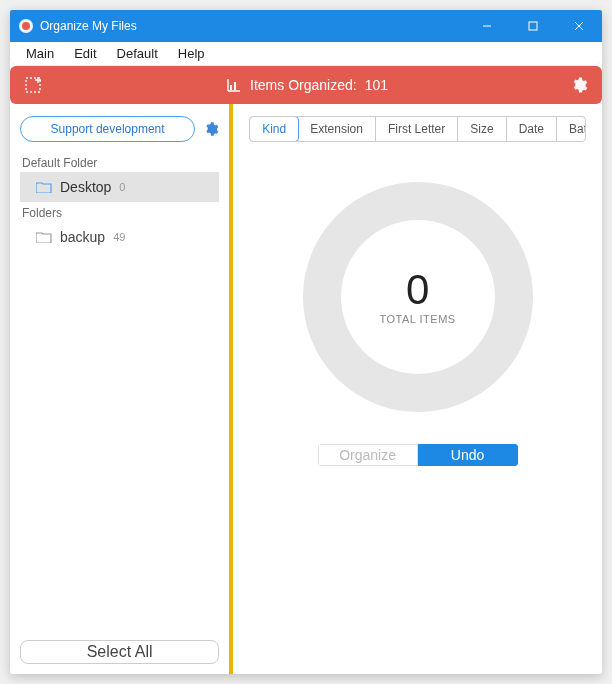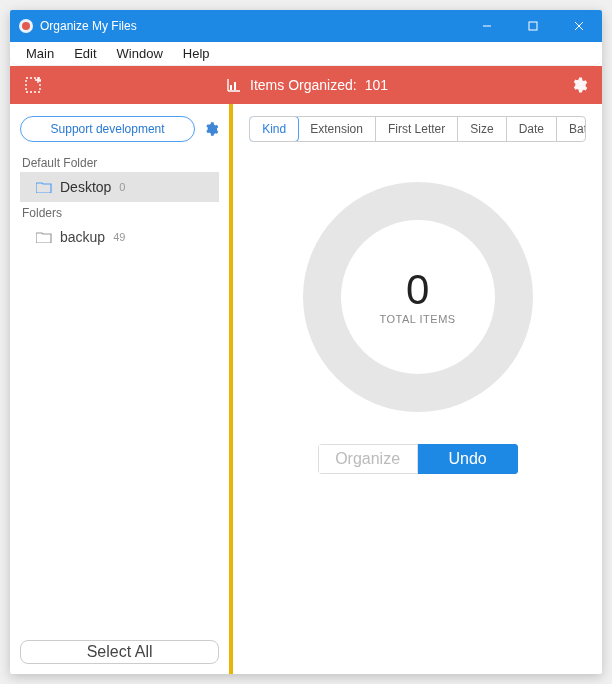--- a/index.html
+++ b/index.html
@@ -19,21 +19,21 @@
   width: 46px; height: 32px; display: inline-flex; align-items: center; justify-content: center;
   color: #fff;
 }
 .menubar {
   height: 24px; display: flex; align-items: center; padding: 0 6px;
   font-size: 13px; color: #222; border-bottom: 1px solid #eee; border-radius: 9px;
 }
 .menubar .menu-item { padding: 2px 10px; }
 .toolbar {
   height: 38px; background: #E35A4E; color: #fff;
-  display: flex; align-items: center; padding: 0 14px; gap: 8px;
+  display: flex; align-items: center; padding: 0 14px; gap: 8px; border-radius: 6px;
 }
 .toolbar .center { flex: 1; display: flex; align-items: center; justify-content: center; gap: 8px; font-size: 14px; }
 .toolbar .gear-btn { margin-left: auto; }
 .content { flex: 1; display: flex; min-height: 0; }
 .sidebar {
   width: 240px; padding: 12px 10px 10px 10px; display: flex; flex-direction: column;
   border-right: 4px solid #eab308;
 }
 .support-row { display: flex; align-items: center; gap: 8px; margin-bottom: 10px; }
 .support-btn {
@@ -70,21 +70,21 @@
 .donut-wrap { position: relative; width: 230px; height: 230px; margin-top: 10px; }
 .donut { width: 230px; height: 230px; border-radius: 50%; border: 38px solid #e6e6e6; }
 .donut-center {
   position: absolute; inset: 0; display: flex; flex-direction: column;
   align-items: center; justify-content: center;
 }
 .donut-number { font-size: 42px; color: #222; font-weight: 300; line-height: 1; }
 .donut-label { font-size: 11px; color: #888; letter-spacing: 0.5px; margin-top: 2px; }
 .action-row { display: flex; margin-top: 32px; border-radius: 4px; overflow: hidden; }
 .action-btn {
-  width: 100px; height: 30px; font-size: 16px; border: 1px solid #ddd;
+  width: 100px; height: 22px; font-size: 14px; border: 1px solid #ddd;
   display: inline-flex; align-items: center; justify-content: center;
 }
 .action-btn.organize { background: #fff; color: #bbb; }
 .action-btn.undo { background: #1E88E5; color: #fff; border-color: #1E88E5; }
 svg { display: block; }
 </style>
 </head>
 <body>
 
 <div class="window">
@@ -111,21 +111,21 @@
       <svg width="10" height="10" viewBox="0 0 10 10">
           <line x1="1" y1="1" x2="9" y2="9" stroke="#fff" stroke-width="1"></line>
           <line x1="9" y1="1" x2="1" y2="9" stroke="#fff" stroke-width="1"></line>
         </svg>
     </span>
   </div>
 
   <div class="menubar">
     <span class="menu-item">Main</span>
     <span class="menu-item">Edit</span>
-    <span class="menu-item">Window</span>
+    <span class="menu-item">Default</span>
     <span class="menu-item">Help</span>
   </div>
 
   <div class="toolbar">
     <span>
       <svg width="20" height="20" viewBox="0 0 20 20">
           <rect x="2" y="3" width="14" height="14" fill="none" stroke="#fff" stroke-width="1.4" stroke-dasharray="2 2"></rect>
           <line x1="14" y1="2" x2="14" y2="8" stroke="#fff" stroke-width="1.4"></line>
           <line x1="11" y1="5" x2="17" y2="5" stroke="#fff" stroke-width="1.4"></line>
         </svg>

